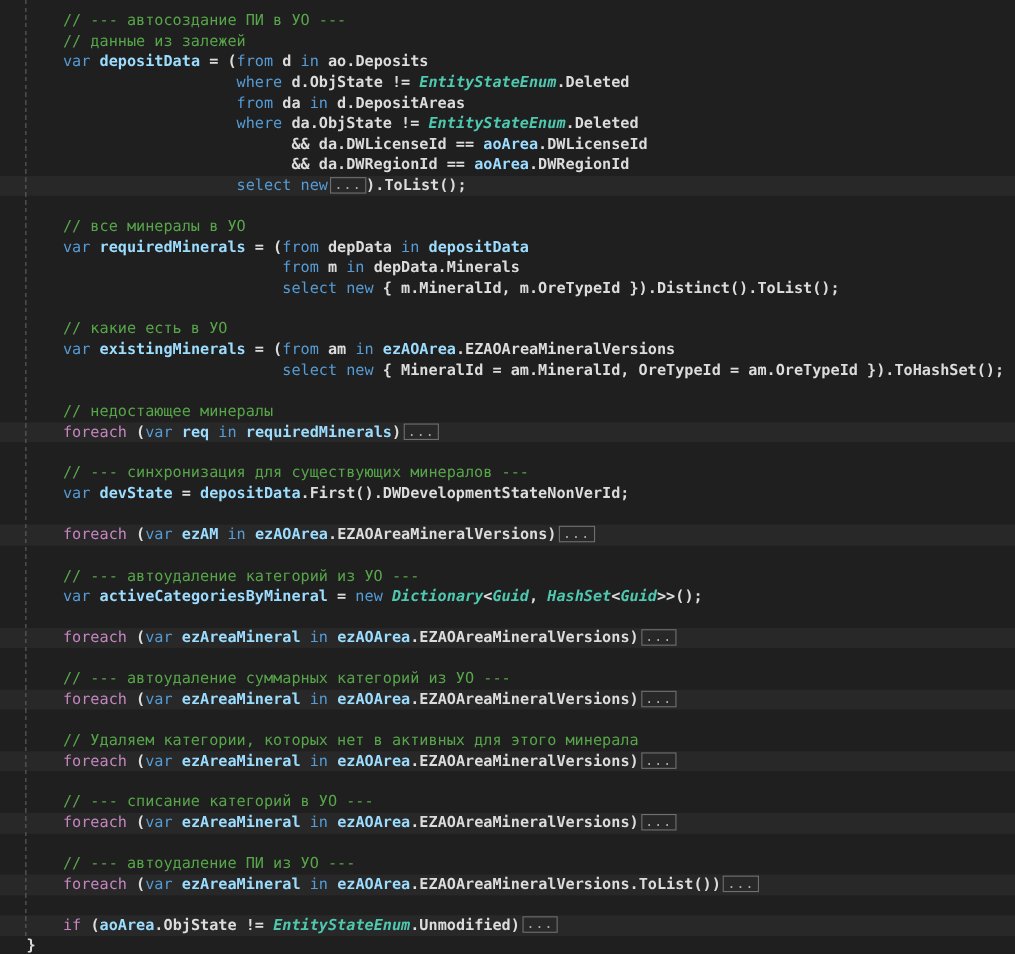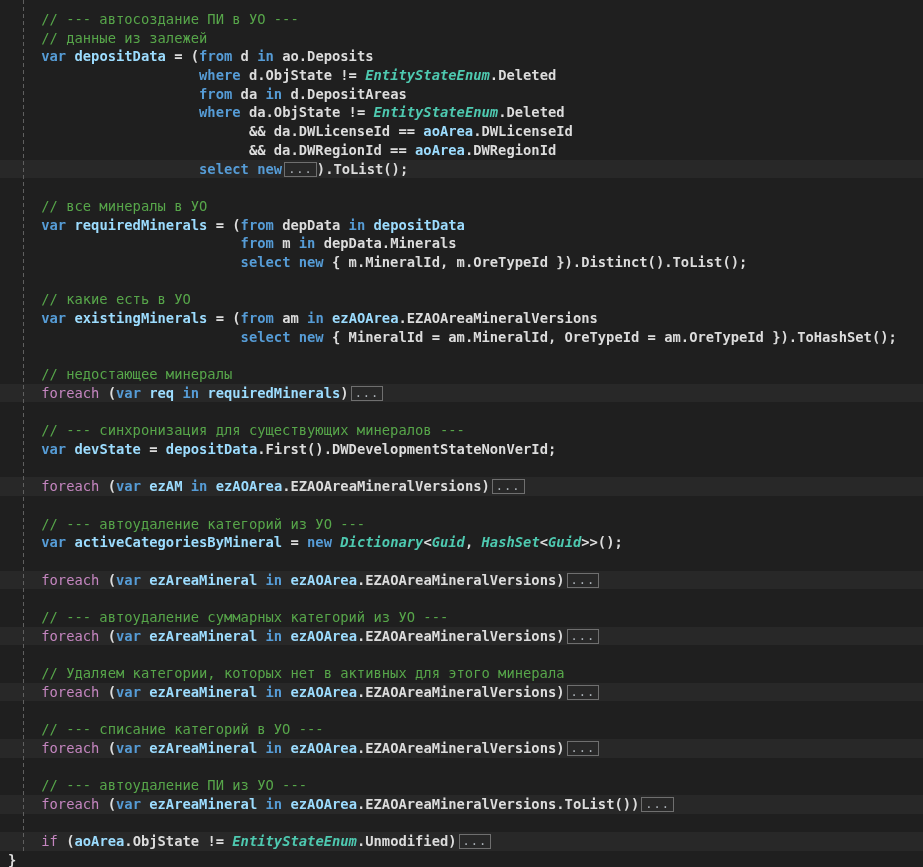--- a/index.html
+++ b/index.html
@@ -12,24 +12,24 @@
     position: relative; width: 923px; height: 867px; overflow: hidden;
   }
   .code-lines {
     position: absolute; left: 0; top: 0; right: 0;
     padding-top: 10px;
     font-size: 13.8px; line-height: 18.7px;
     white-space: pre;
     font-weight: bold;
     color: var(--pl, #DCDCDC);
   }
-  .line { height: 18.7px; padding-left: 8px; }
+  .line { height: 18.7px; padding-left: 24px; }
   .line.hl { background: var(--hl, #282828); }
   .tok-cm  { color: var(--cm, #57A64A); font-weight: normal; }
-  .tok-kw  { color: var(--kw, #569CD6); font-weight: bold; }
+  .tok-kw  { color: var(--kw, #569CD6); font-weight: normal; }
   .tok-ctrl{ color: var(--ctrl, #C586C0); font-weight: normal; }
   .tok-pl  { color: var(--pl, #DCDCDC); }
   .tok-vr  { color: var(--vr, #9CDCFE); }
   .tok-ty  { color: var(--ty, #4EC9B0); font-style: italic; }
   .fold {
     display: inline-block;
     border: 1px solid var(--foldb, #6f6f6f);
     color: var(--foldt, #aab0b6);
     padding: 0 3px; margin-left: 2px;
     font-size: 12px; line-height: 13px;

